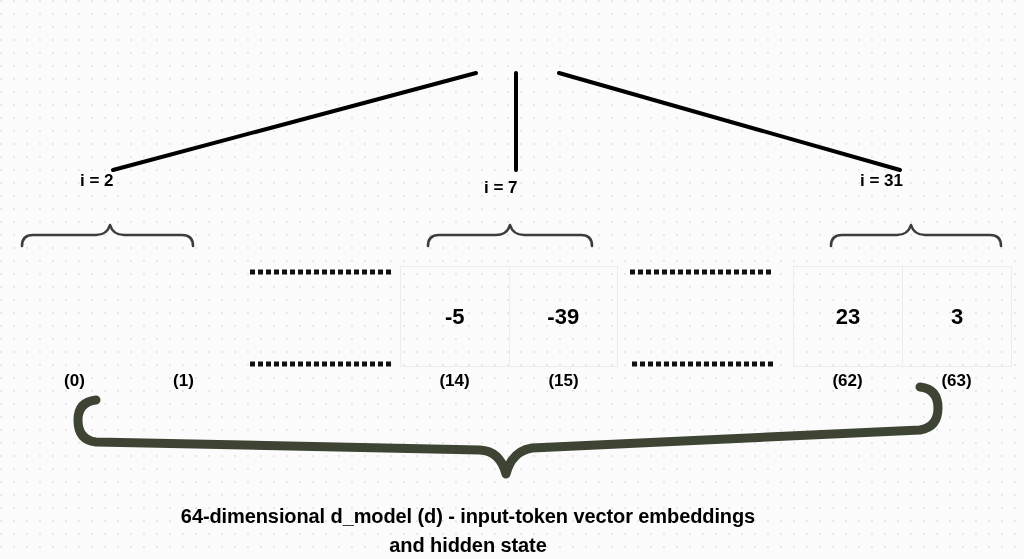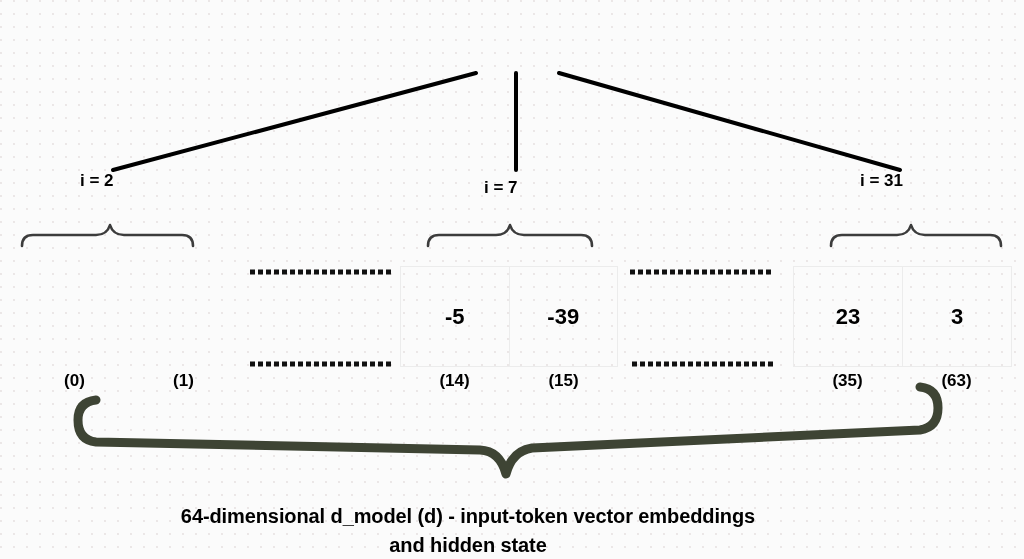--- a/index.html
+++ b/index.html
@@ -142,21 +142,21 @@
     <line x1="250" y1="272" x2="392" y2="272" stroke="#111111" stroke-width="5" stroke-dasharray="5 3"></line>
     <line x1="250" y1="364" x2="392" y2="364" stroke="#111111" stroke-width="5" stroke-dasharray="5 3"></line>
     <line x1="630" y1="272" x2="772" y2="272" stroke="#111111" stroke-width="5" stroke-dasharray="5 3"></line>
     <line x1="632" y1="364" x2="774" y2="364" stroke="#111111" stroke-width="5" stroke-dasharray="5 3"></line>
   </svg>
 
   <div class="cell-index" id="ci-0">(0)</div>
   <div class="cell-index" id="ci-1">(1)</div>
   <div class="cell-index" id="ci-14">(14)</div>
   <div class="cell-index" id="ci-15">(15)</div>
-  <div class="cell-index" id="ci-62">(35)</div>
+  <div class="cell-index" id="ci-62">(62)</div>
   <div class="cell-index" id="ci-63">(63)</div>
 
   <svg class="svg-layer" viewBox="0 0 1024 559">
     <path d="M 96,400
              q -18,2 -18,20
              q 0,20 18,22
              L 480,450
              q 20,1 26,24
              q 6,-23 26,-26
              L 920,430

